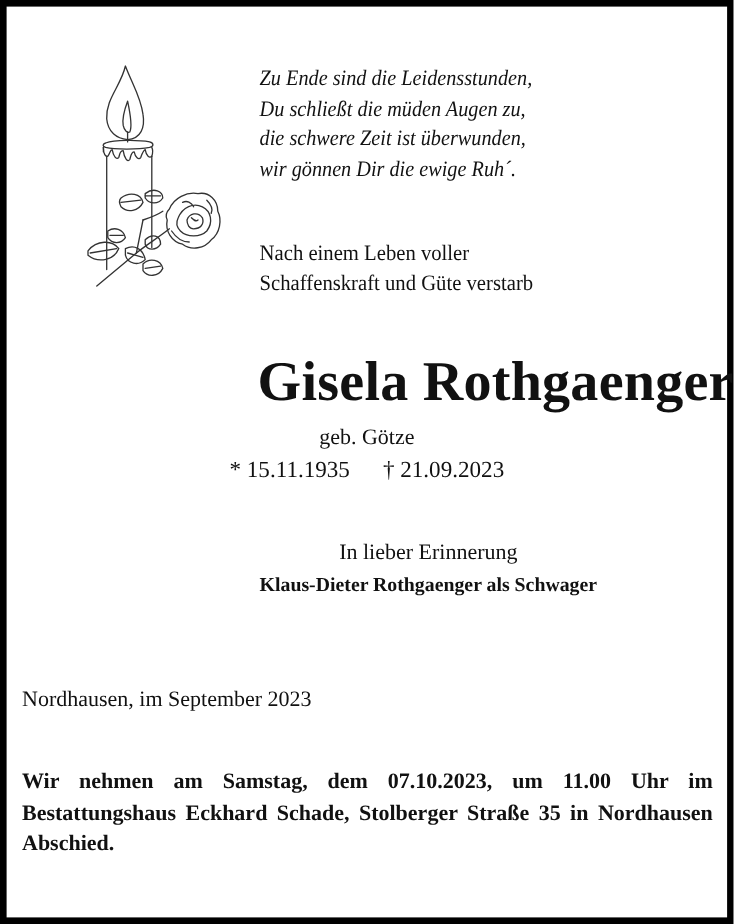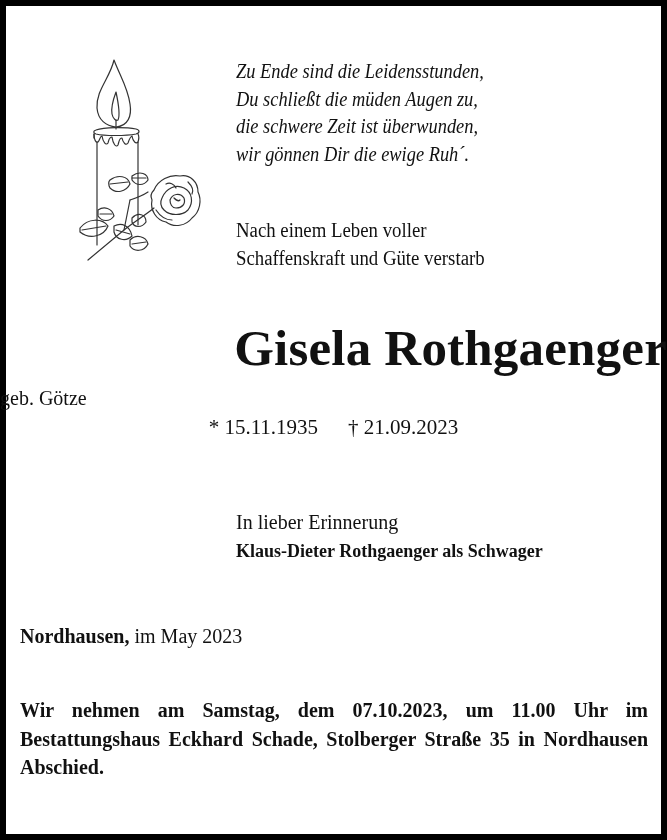--- a/index.html
+++ b/index.html
@@ -7,27 +7,27 @@
   .frame {
     position: absolute; left: 0; top: 0; width: 667px; height: 840px;
     box-sizing: border-box; border: 6px solid #000000; background: #ffffff;
   }
   .serif { font-family: "Liberation Serif", "DejaVu Serif", serif; color: #111111; }
   .abs { position: absolute; white-space: nowrap; }
   .poem { left: 236px; top: 58px; font-size: 20px; line-height: 27.7px; font-style: italic; transform: scaleX(0.92); transform-origin: left top; }
   .poem div { height: 27.7px; }
   .intro { left: 236px; top: 216px; font-size: 20px; line-height: 28px; transform: scaleX(0.94); transform-origin: left top; }
   .name { left: 0; width: 667px; top: 318px; text-align: right; font-size: 51px; font-weight: bold; line-height: 60px; letter-spacing: 0.2px; }
-  .birthname { left: 0; width: 667px; top: 385px; font-size: 20px; line-height: 26px; }
+  .birthname { left: 0; width: 667px; top: 385px; text-align: center; font-size: 20px; line-height: 26px; }
   .dates { left: 0; width: 667px; top: 413px; text-align: center; font-size: 21px; line-height: 28px; }
   .dates .gap { display: inline-block; width: 30px; }
-  .mourners { left: 236px; top: 508px; font-size: 20px; line-height: 29px; }
+  .mourners { left: 236px; top: 488px; font-size: 20px; line-height: 29px; text-align: center; }
   .mourners .bold { font-weight: bold; font-size: 18px; }
   .place { left: 20px; top: 622px; font-size: 20px; line-height: 28px; }
-  .place b { font-weight: bold; }
+  .place b { font-weight: normal; }
   .notice { left: 20px; top: 696px; width: 628px; font-size: 20px; line-height: 28.5px; text-align: justify; text-align-last: left; white-space: normal; transform: scaleX(1); font-weight: bold; }
   .art { position: absolute; left: 70px; top: 50px; width: 140px; height: 220px; }
 </style>
 </head>
 <body>
 
 <div class="frame"></div>
 
 <svg class="art" viewBox="0 0 140 220" fill="none" stroke="#333" stroke-width="1.2" stroke-linecap="round" stroke-linejoin="round">
 
@@ -92,16 +92,16 @@
   <span>21.09.2023</span>
 </div>
 
 <div class="abs serif mourners">
   <div>In lieber Erinnerung</div>
   <div class="bold">Klaus-Dieter Rothgaenger als Schwager</div>
 </div>
 
 <div class="abs serif place">
   <b>Nordhausen,</b>
-  <span>im May 2023</span>
+  <span>im September 2023</span>
 </div>
 
 <div class="abs serif notice">Wir nehmen am Samstag, dem 07.10.2023, um 11.00 Uhr im Bestattungshaus Eckhard Schade, Stolberger Straße 35 in Nordhausen Abschied.</div>
 
 </body></html>

